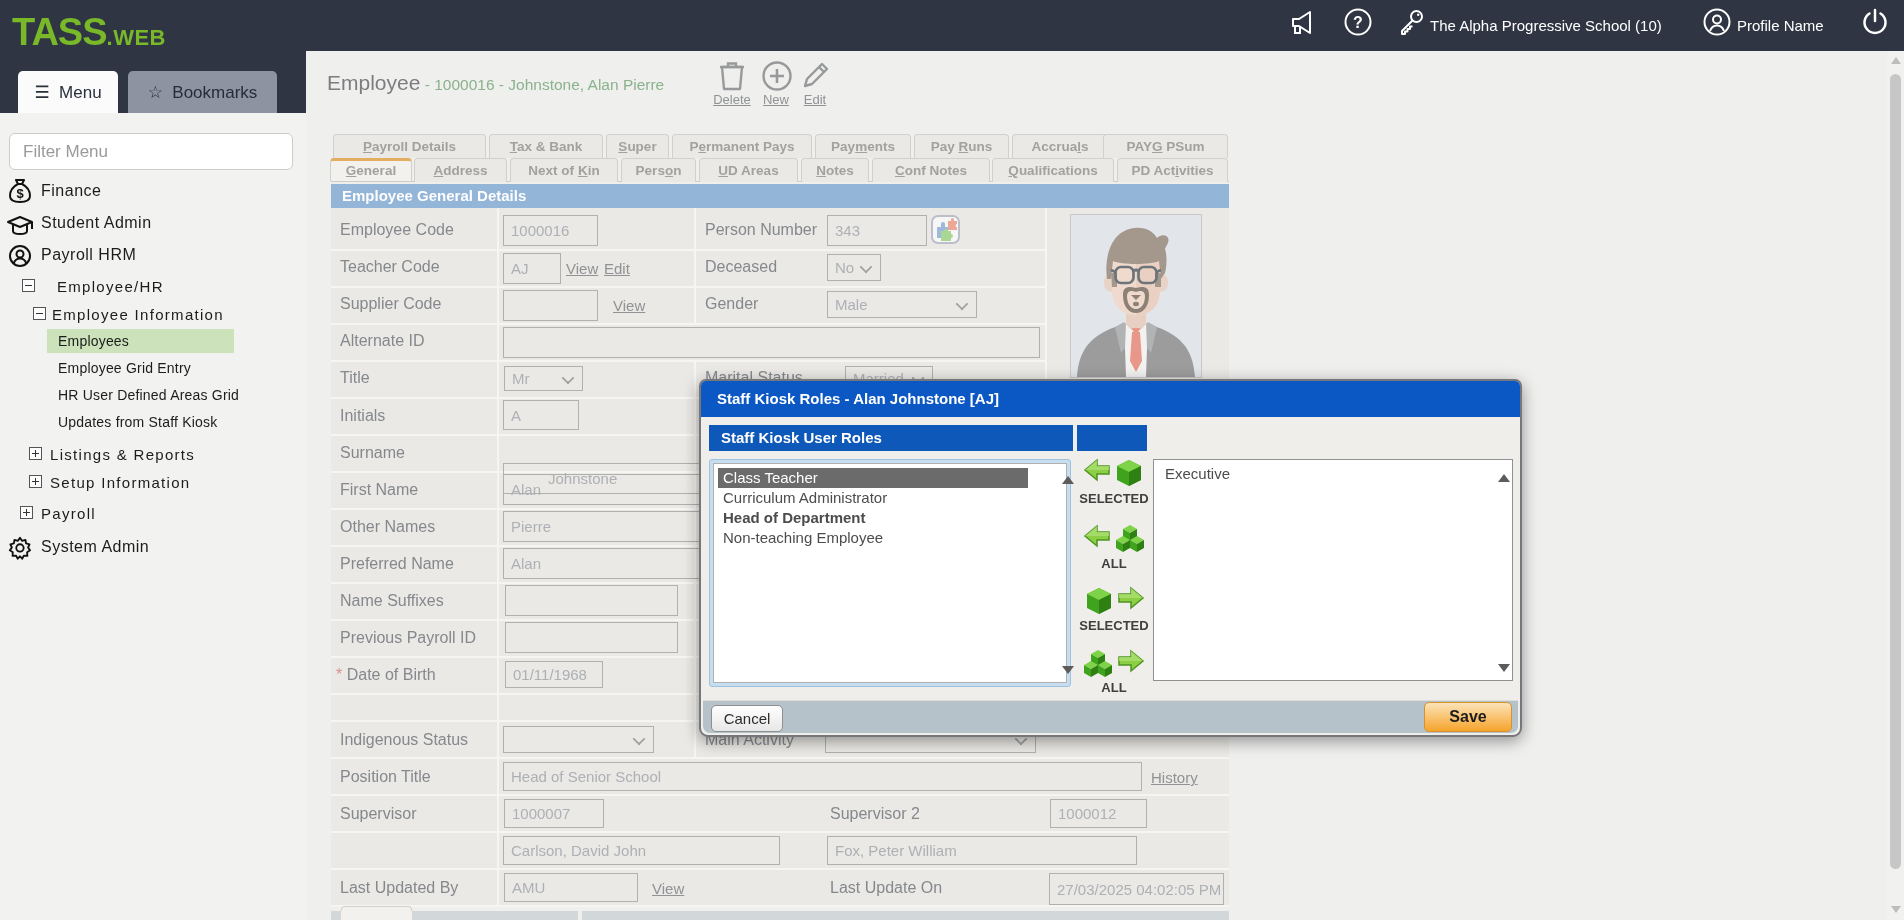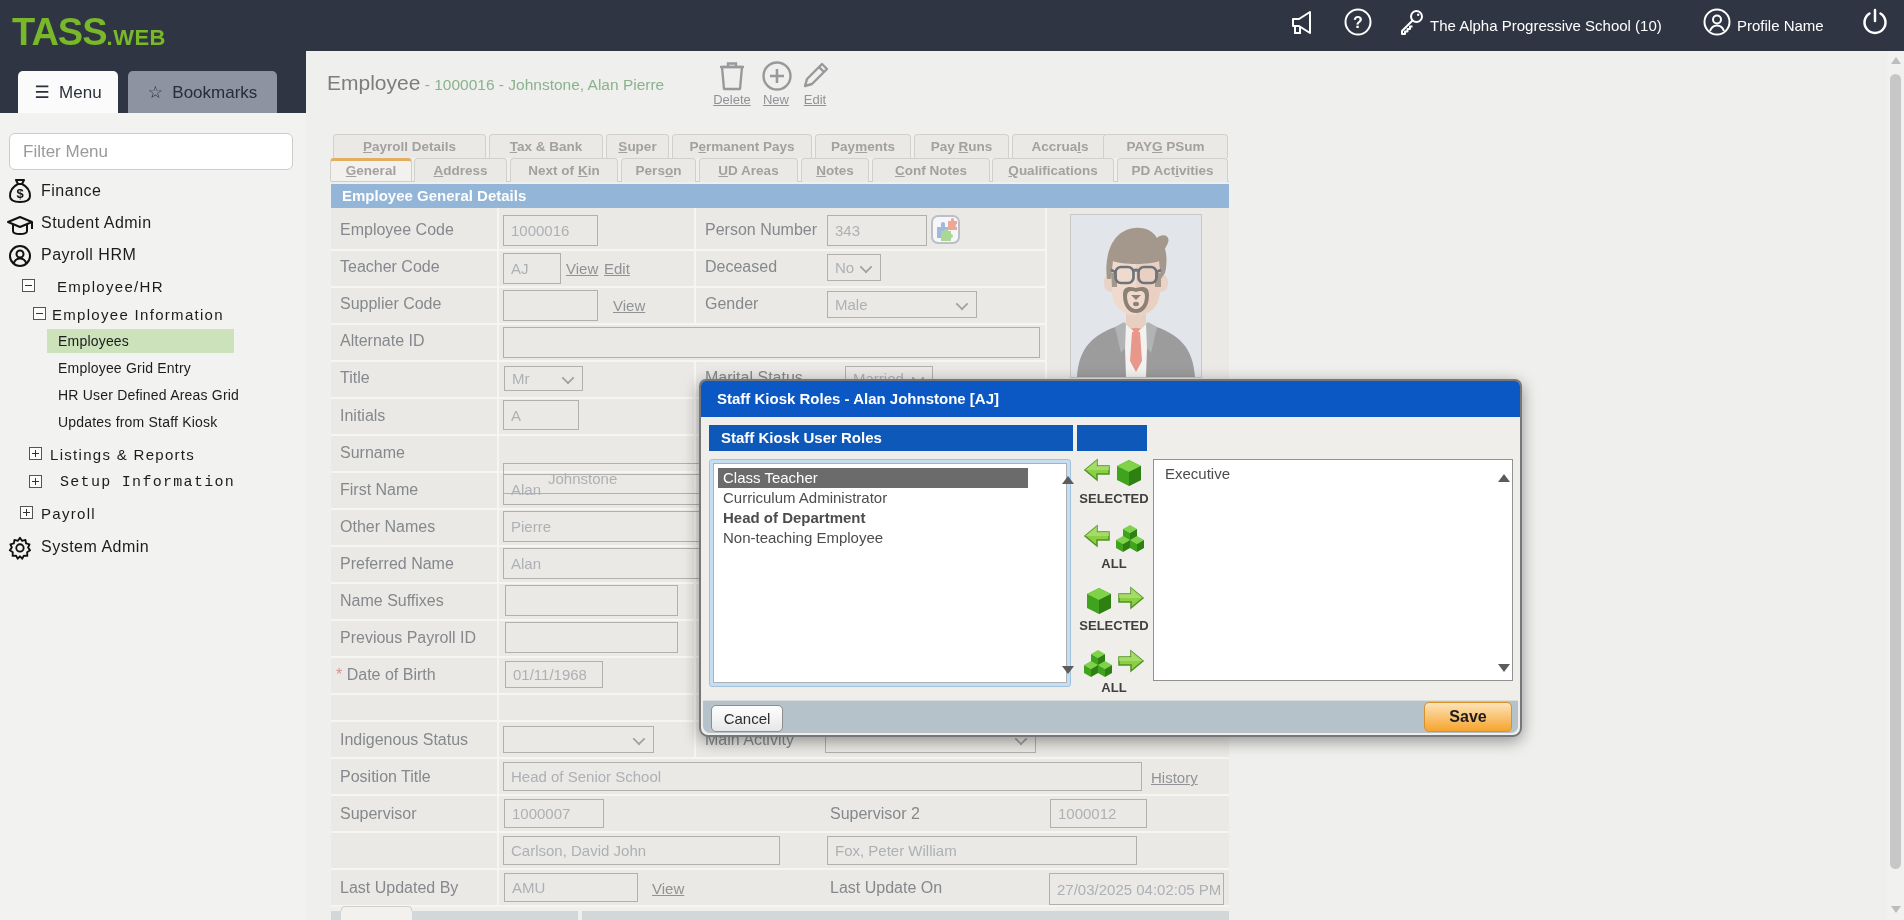--- a/index.html
+++ b/index.html
@@ -115,21 +115,21 @@
   <div class="pm" style="left:33px; top:307px;"></div>
   <div class="mi2" style="left:52px; top:306px;">Employee Information</div>
   <div class="abs" id="hl-emp"></div>
   <div class="mi3" style="left:58px; top:333px;">Employees</div>
   <div class="mi3" style="left:58px; top:360px;">Employee Grid Entry</div>
   <div class="mi3" style="left:58px; top:387px;">HR User Defined Areas Grid</div>
   <div class="mi3" style="left:58px; top:414px;">Updates from Staff Kiosk</div>
   <div class="pm plus" style="left:29px; top:447px;"></div>
   <div class="mi2" style="left:50px; top:446px;">Listings &amp; Reports</div>
   <div class="pm plus" style="left:29px; top:475px;"></div>
-  <div class="mi2" style="left:60px; top:474px;font-family:Liberation Mono, monospace;">Setup Information</div>
+  <div class="mi2" style="left:50px; top:474px;">Setup Information</div>
   <div class="pm plus" style="left:20px; top:506px;"></div>
   <div class="mi2" style="left:41px; top:505px;">Payroll</div>
   <svg class="abs" width="24" height="24" viewBox="0 0 24 24" style="left:8px; top:536px;">
     <path d="M12 2 L14.2 5.2 L18 4.2 L18.6 8 L22.4 9 L20.8 12.5 L23 15.6 L19.8 17.7 L20 21.6 L16.2 21.3 L14.4 24.7 L12 22 L9.6 24.7 L7.8 21.3 L4 21.6 L4.2 17.7 L1 15.6 L3.2 12.5 L1.6 9 L5.4 8 L6 4.2 L9.8 5.2 Z" fill="none" stroke="#111" stroke-width="2" stroke-linejoin="round" transform="scale(0.92) translate(1,0)"></path>
     <circle cx="12" cy="13" r="4" fill="none" stroke="#111" stroke-width="2" transform="scale(0.92) translate(1,0)"></circle>
   </svg>
   <div class="mi" style="left:41px; top:538px;">System Admin</div>
   <div class="abs" id="main"></div>
 
   <div class="abs" style="left:327px; top:71px; font-size:21px; color:#7d7d7f; white-space:nowrap;">Employee<span style="font-size:15.5px; color:#8ab28c;"> - 1000016 - Johnstone, Alan Pierre</span></div>

